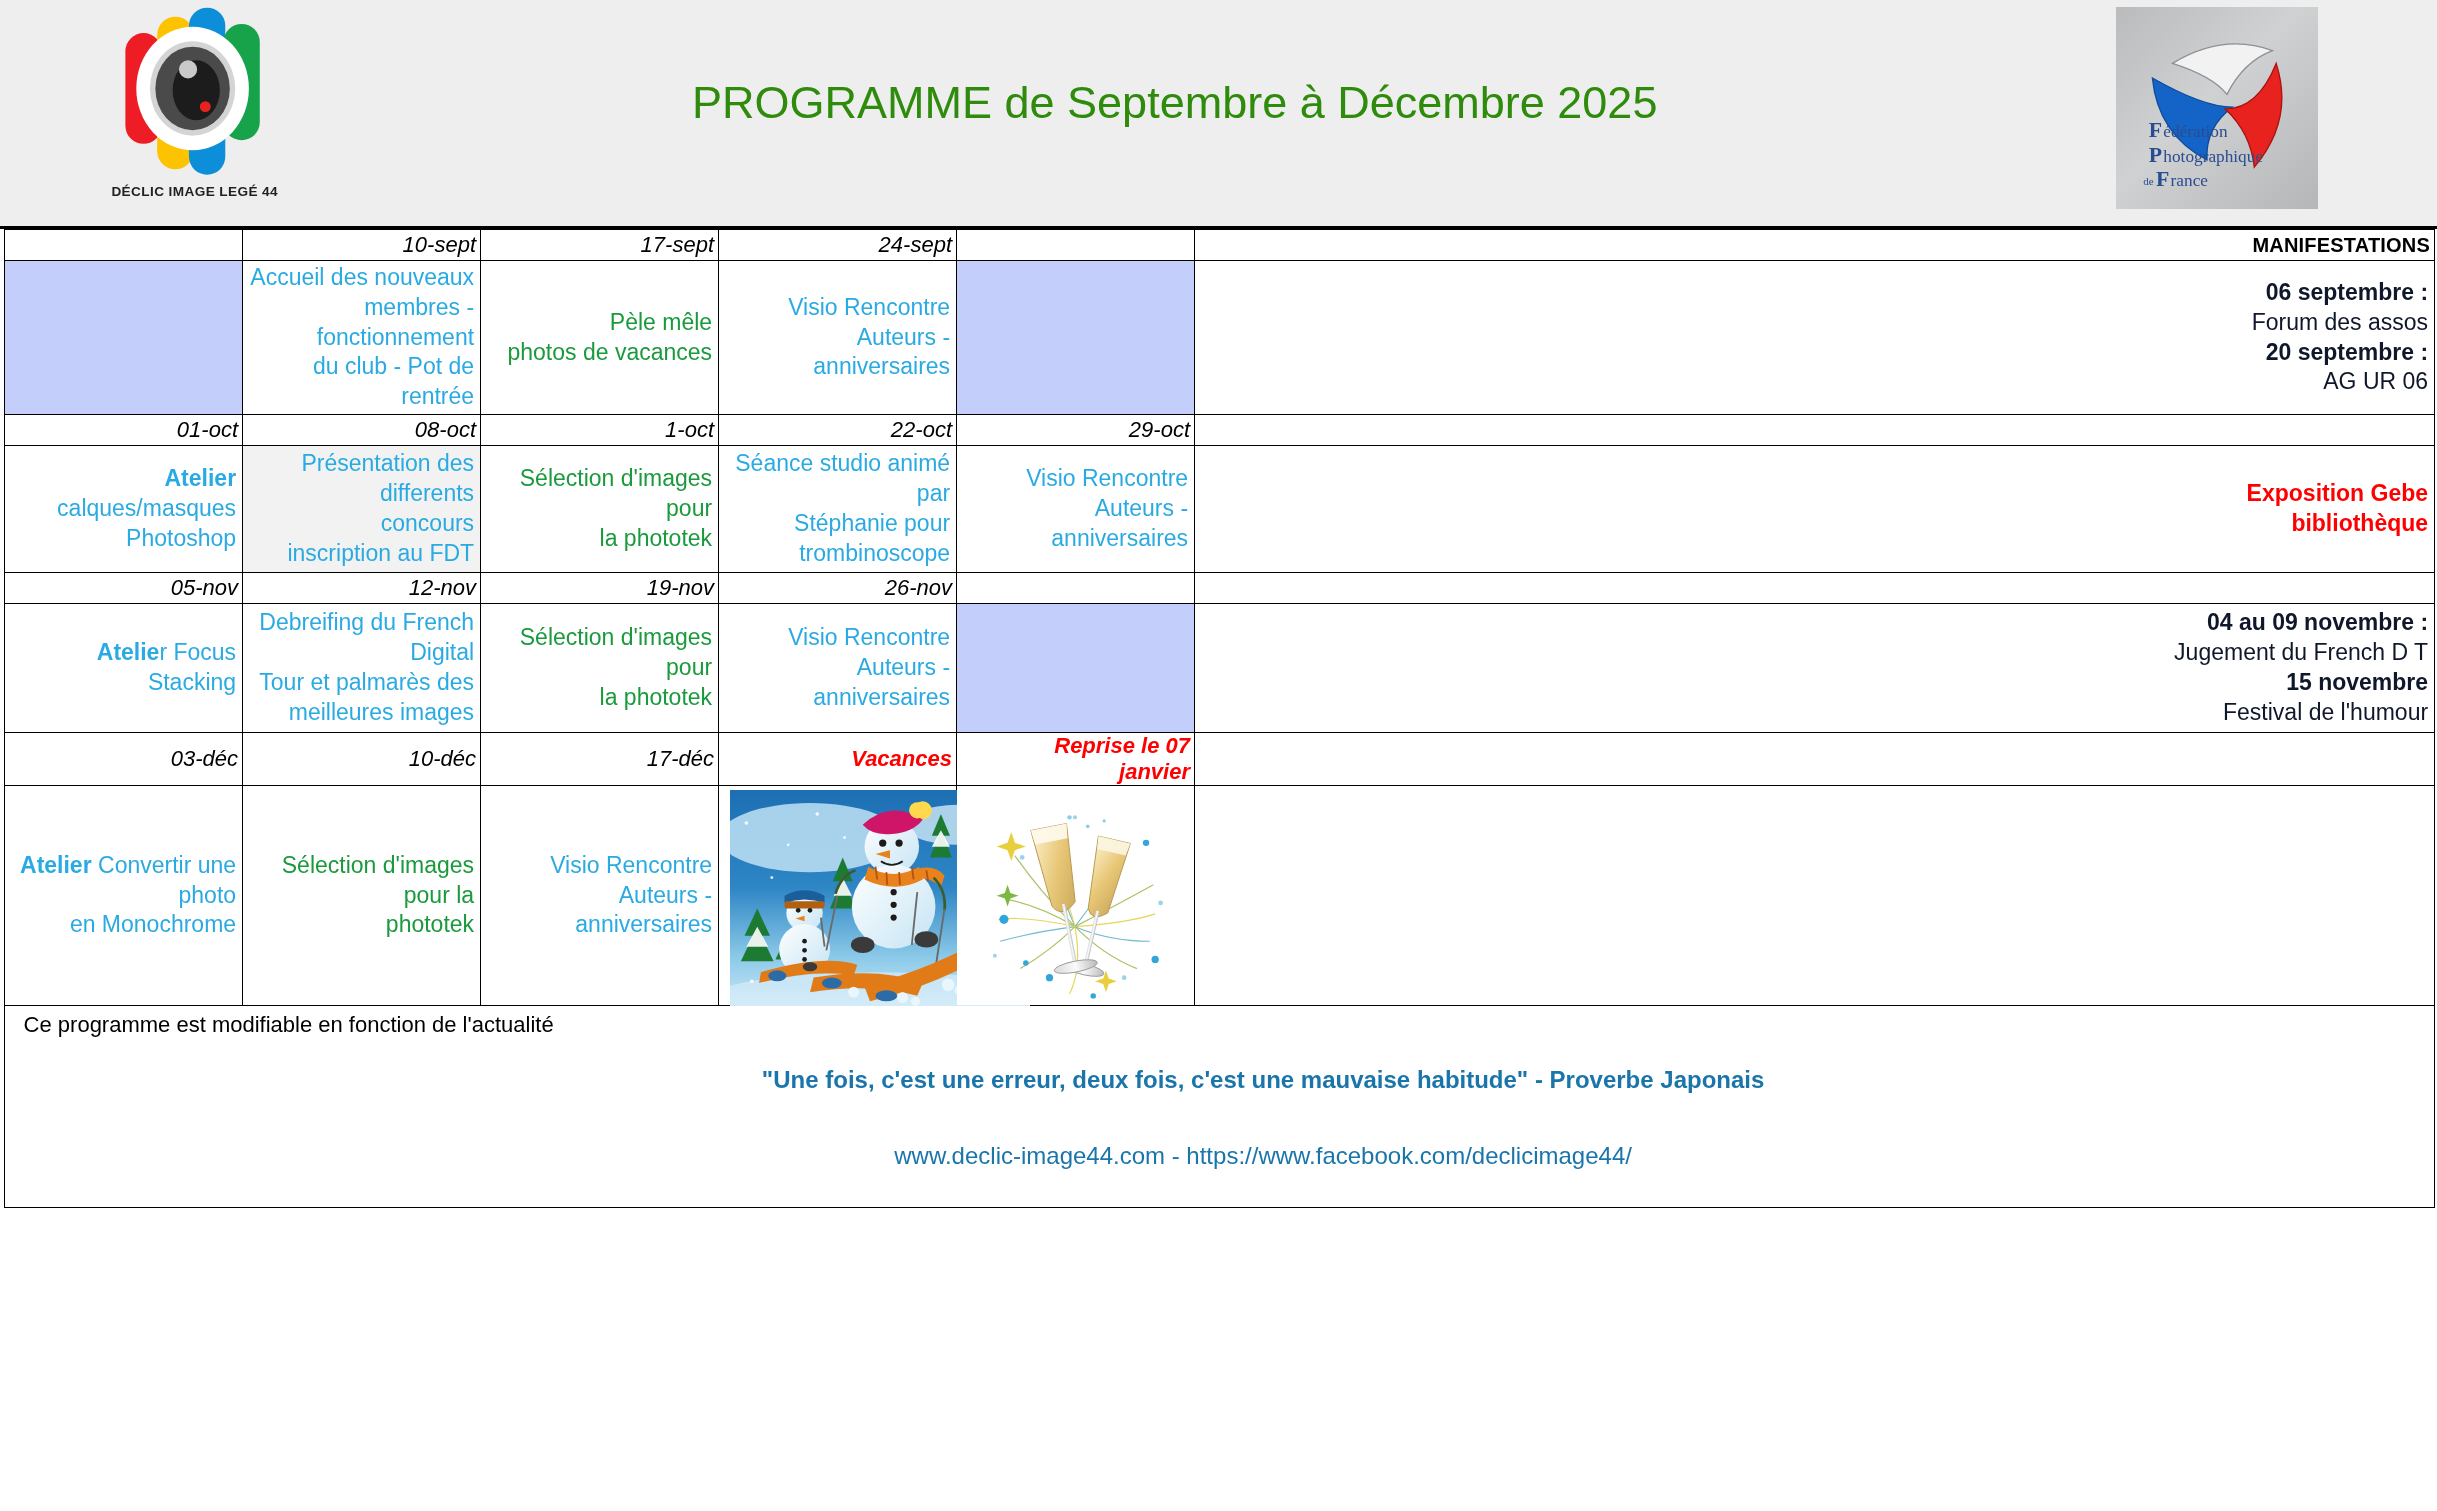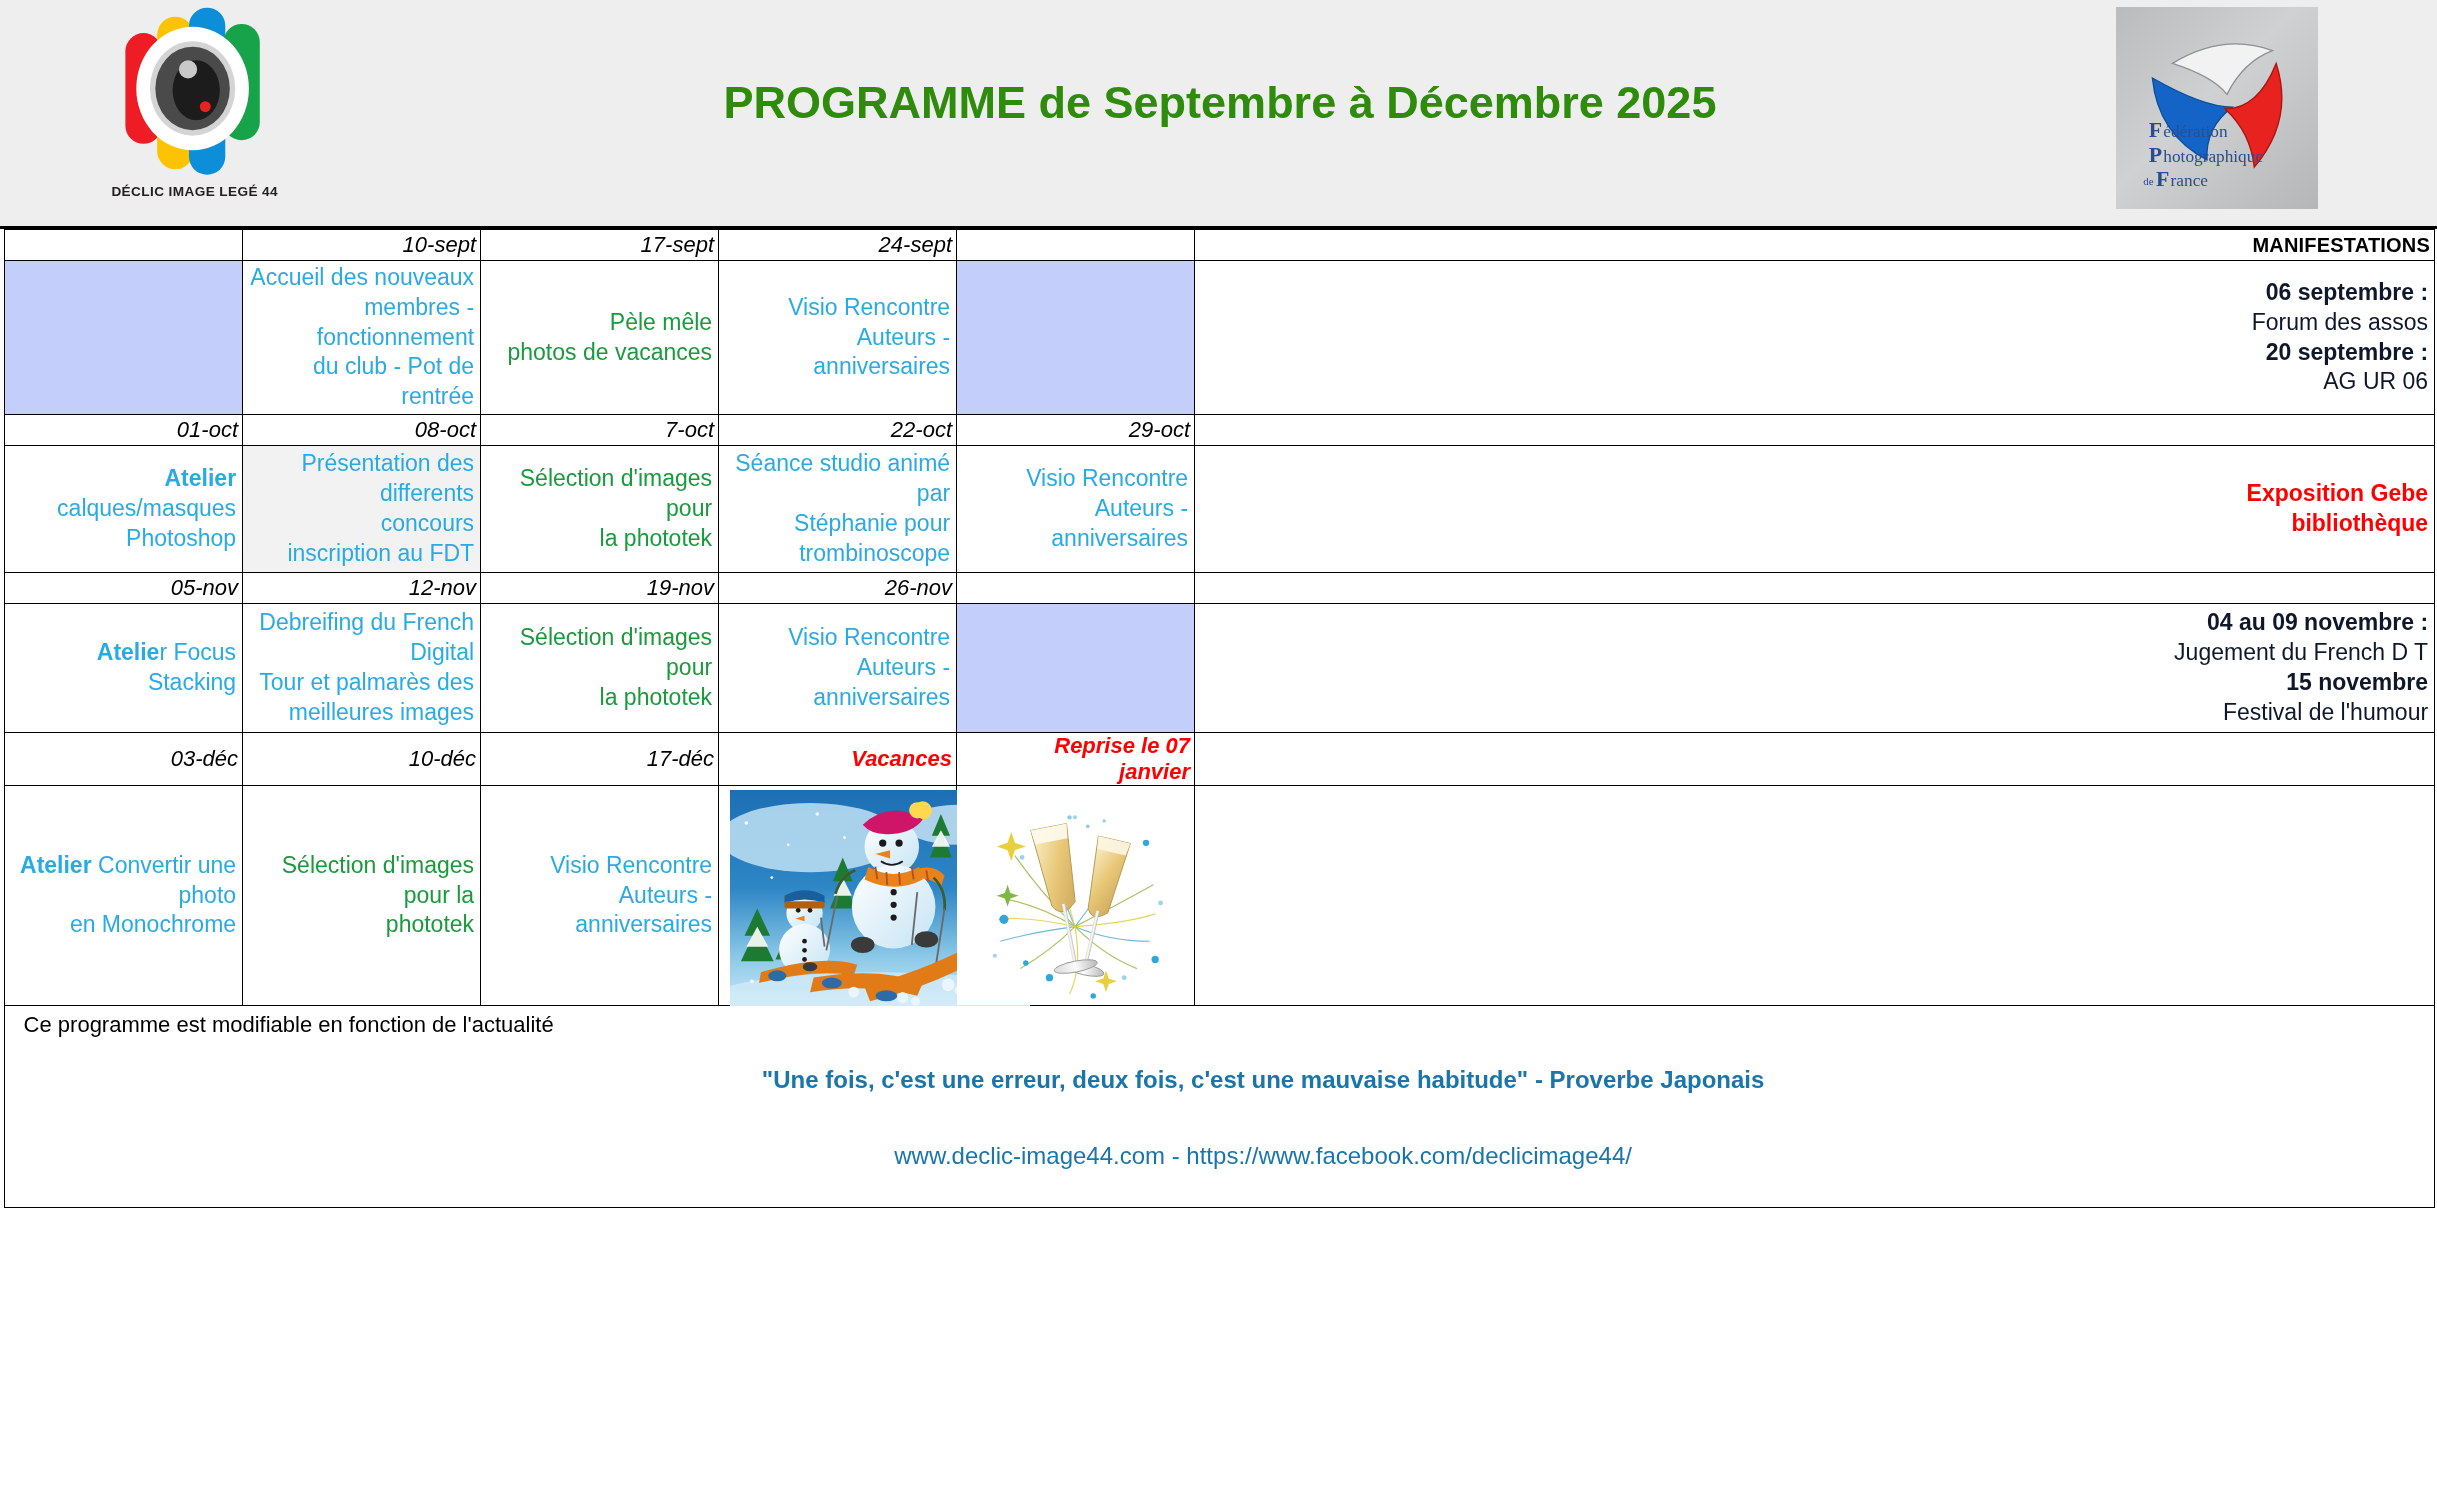--- a/index.html
+++ b/index.html
@@ -39,23 +39,23 @@
     font-weight: 600;
     letter-spacing: 0.4px;
     color: #231f20;
     font-family: "Liberation Sans", sans-serif;
     white-space: nowrap;
   }
   .page-title {
     position: absolute;
     left: 692px; top: 77px;
     width: 1056px;
-    text-align: center;
+    text-align: left;
     font-size: 45px;
-    font-weight: bold;
+    font-weight: normal;
     color: #2e8b0b;
     font-family: "Liberation Sans", sans-serif;
     white-space: nowrap;
   }
   .fpf-logo {
     position: absolute;
     left: 2116px; top: 7.3px;
     width: 202px; height: 202px;
     background: linear-gradient(135deg,#b9bbbd 0%, #cfd1d3 45%, #b4b6b8 100%);
   }
@@ -266,21 +266,21 @@
           <div class="d">06 septembre  :</div>
           <div>Forum des assos</div>
           <div class="d">20 septembre :</div>
           <div>AG UR 06</div>
         </td>
       </tr>
 
       <tr class="date-row">
         <td>01-oct</td>
         <td>08-oct</td>
-        <td>7-oct</td>
+        <td>1-oct</td>
         <td>22-oct</td>
         <td>29-oct</td>
         <td></td>
       </tr>
       <tr class="body-row r-oct">
         <td class="cyan">
           <span class="strong">Atelier</span><span> calques/masques<br>Photoshop</span>
         </td>
         <td class="cyan grayfill">
           <span>Présentation des differents<br>concours<br>inscription au FDT</span>

